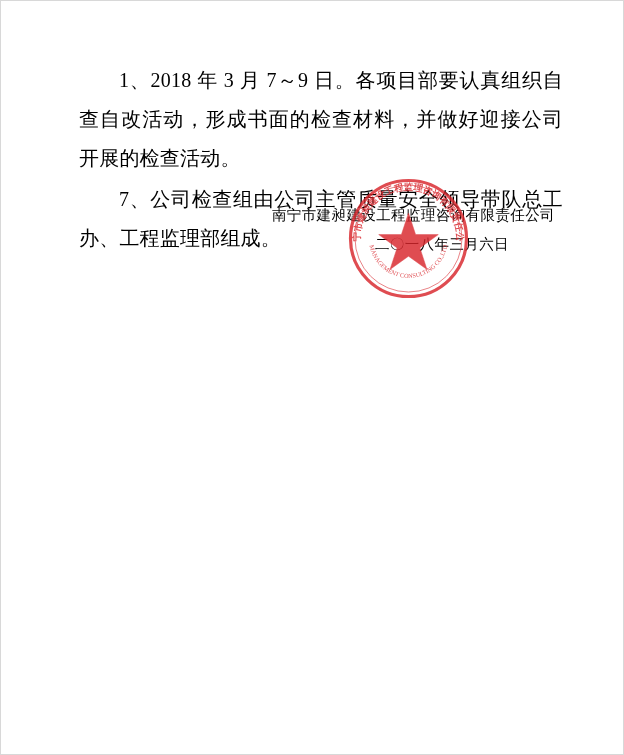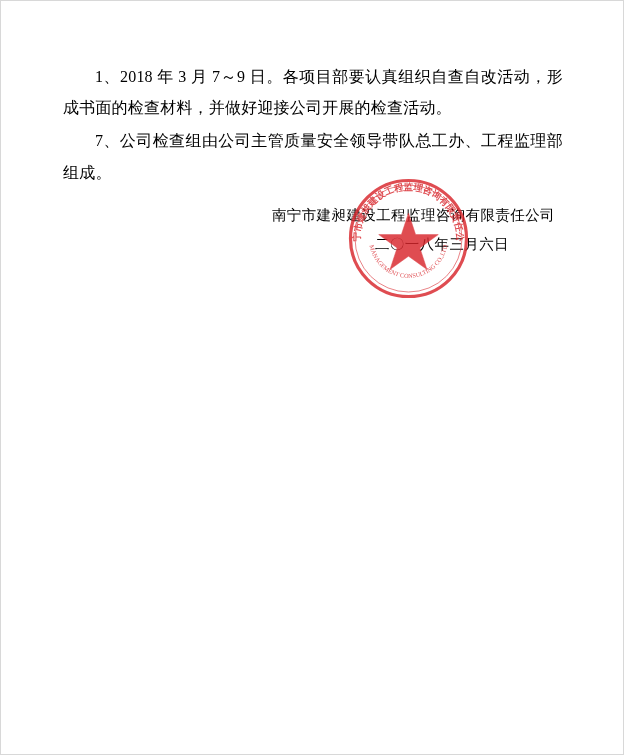--- a/index.html
+++ b/index.html
@@ -25,26 +25,26 @@
     box-sizing: border-box;
     background: #ffffff;
   }
   .content {
     position: absolute;
     left: 62px;
     top: 60px;
     width: 500px;
   }
   .para {
-    font-size: 16px;
+    font-size: 20px;
     line-height: 1.95;
     text-indent: 2em;
     text-align: justify;
     letter-spacing: 0.2px;
-    margin: 0 0 0 0;
+    margin: 0 0 0 16px;
   }
   .para + .para {
     margin-top: 2px;
   }
   .signature-block {
     position: absolute;
     left: 62px;
     top: 200px;
     width: 500px;
     text-align: right;

